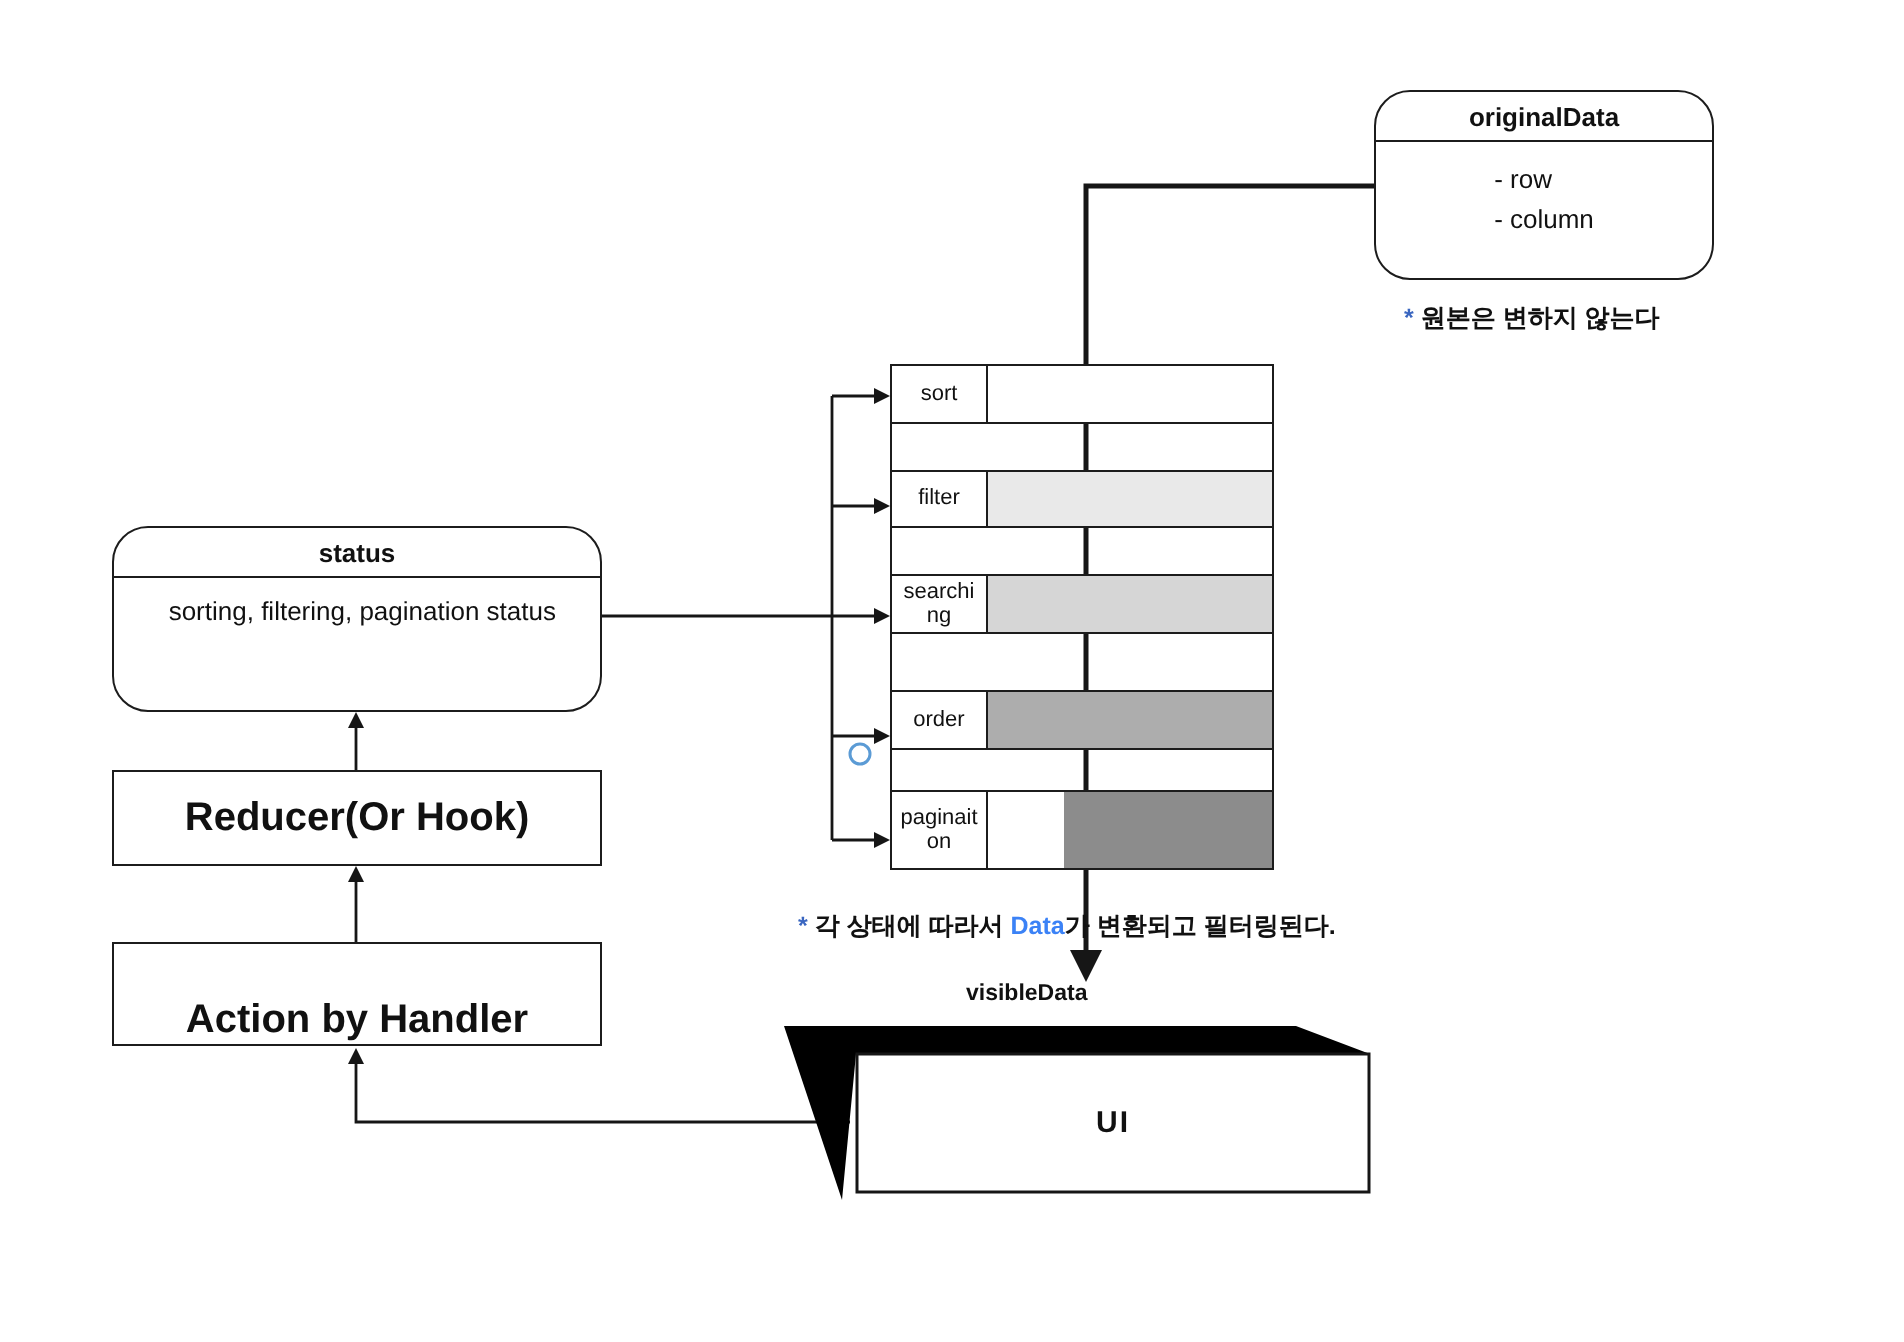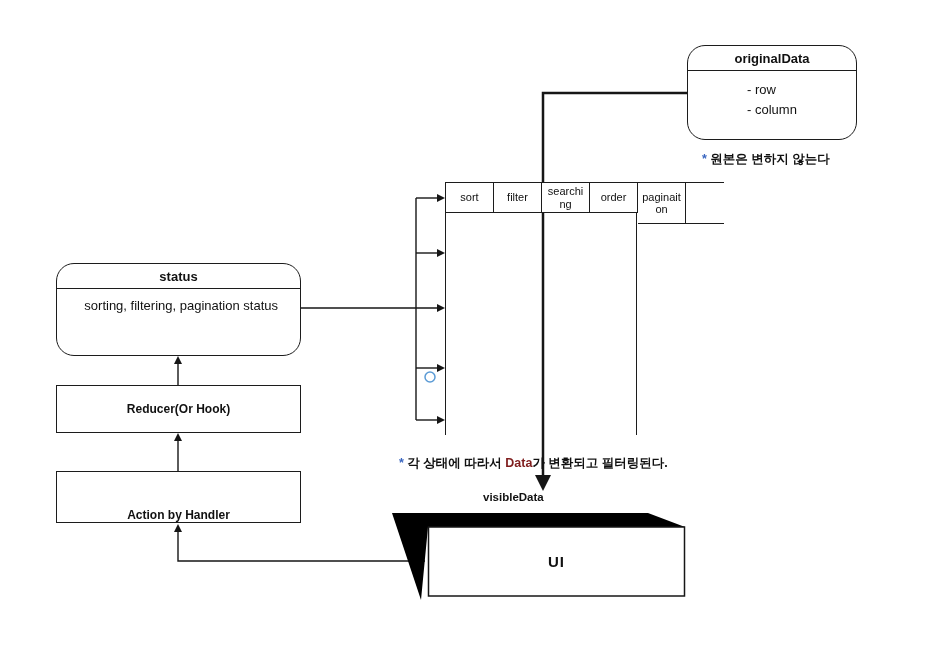--- a/index.html
+++ b/index.html
@@ -16,39 +16,39 @@
 
   #original-data{left:687px;top:45px;width:170px;height:95px;}
   #original-data .rbody{padding-top:9px;line-height:20px;}
   #original-data .fields{display:inline-block;text-align:left;}
 
   #status-box{left:56px;top:263px;width:245px;height:93px;}
   #status-box .rbody{padding:7px 22px 0 22px;line-height:20px;text-align:right;}
 
   
   .plainbox{border:1.5px solid #1c1c1c;background:#fff;display:flex;
-            align-items:center;justify-content:center;font-weight:bold;font-size:12px;}
+            align-items:center;justify-content:center;font-weight:bold;font-size:20px;}
   #reducer-box{left:56px;top:385px;width:245px;height:48px;}
   #action-box{left:56px;top:471px;width:245px;height:52px;align-items:flex-end;}
 
   
   #stack{left:445px;top:182px;width:192px;height:253px;
          border-left:1px solid #1c1c1c;border-right:1px solid #1c1c1c;
-         display:flex;flex-direction:row;background:transparent;}
+         display:flex;flex-direction:column;background:transparent;}
   .srow{display:flex;border-top:1px solid #1c1c1c;border-bottom:1px solid #1c1c1c;
         box-sizing:border-box;background:#fff;}
   .sgap{background:transparent;}
   .slabel{width:48px;box-sizing:border-box;border-right:1px solid #1c1c1c;background:#fff;
           display:flex;align-items:center;justify-content:center;text-align:center;
           font-size:11px;line-height:1.12;padding:0 4px;word-break:break-all;}
   .scell{flex:1;}
 
   .note{position:absolute;z-index:2;font-weight:bold;font-size:12.5px;white-space:nowrap;}
   .note .star{color:#3a66c0;}
-  .note .hl{color:#7f1d1d;}
+  .note .hl{color:#3b82f6;}
 
   #visible-data-label{left:483px;top:491px;width:120px;text-align:left;
                       font-weight:bold;font-size:11.5px;}
   #ui-label{left:428px;top:527px;width:257px;height:69px;display:flex;
             align-items:center;justify-content:center;font-weight:bold;font-size:15px;
             letter-spacing:1px;}
 </style>
 </head>
 <body>
 

